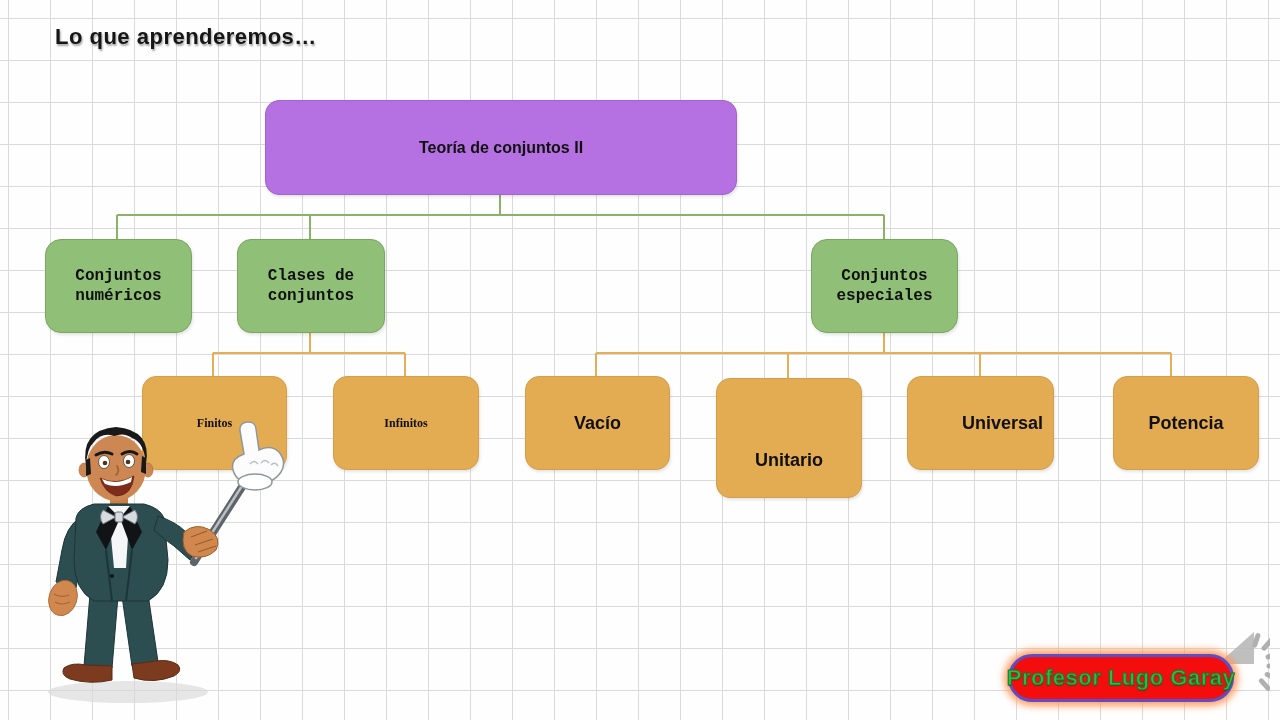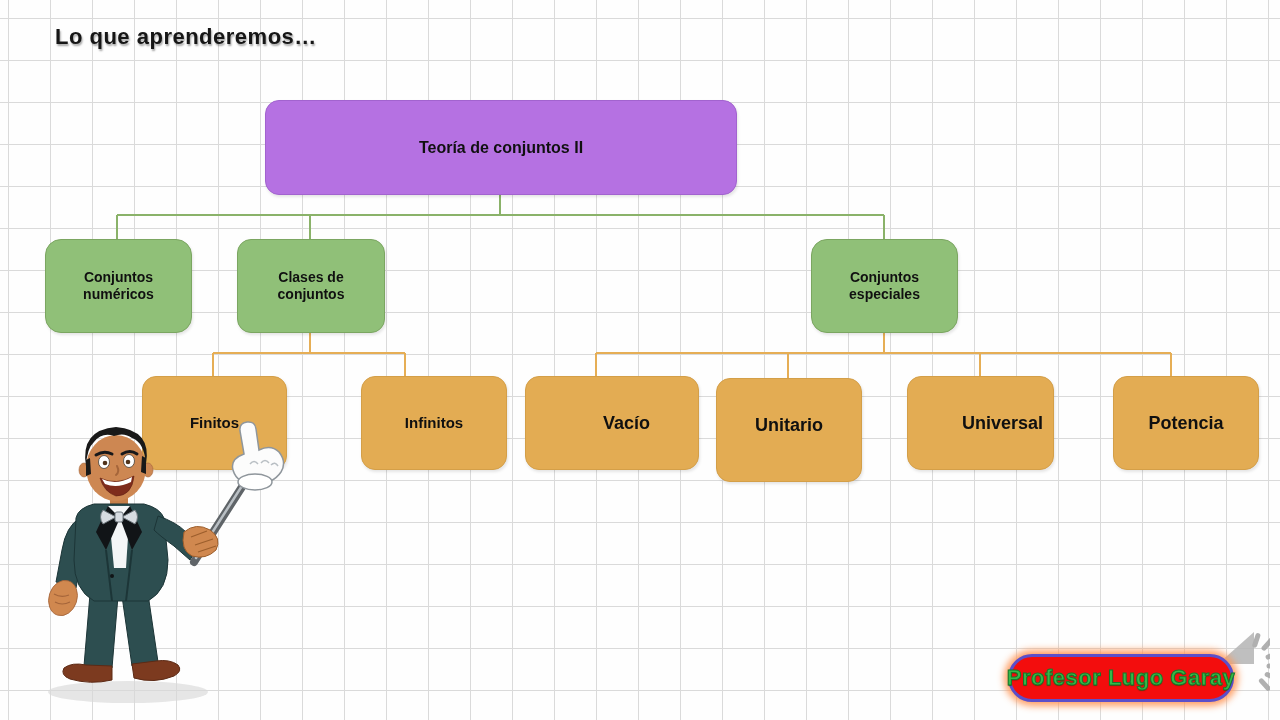--- a/index.html
+++ b/index.html
@@ -32,29 +32,29 @@
   }
   .node span{display:block;padding:0 10px;}
   .node.root{
     background:var(--purple_fill,#b571e2);
     border:1px solid var(--purple_border,#a263cf);
     border-radius:14px;font-size:16px;
   }
   .node.green{
     background:var(--green_fill,#90c078);
     border:1px solid var(--green_border,#7ba661);
-    border-radius:16px;font-size:14px;
+    border-radius:16px;font-size:16px;font-family:Liberation Mono, monospace;
   }
   .node.orange{
     background:var(--orange_fill,#e3ac53);
     border:1px solid var(--orange_border,#d49f48);
     border-radius:14px;font-size:18px;
   }
-  .node.small{font-size:15px;}
-  .node.low{padding-bottom:10px;}
+  .node.small{font-size:12px;font-family:Liberation Serif, serif;}
+  .node.low{align-items:flex-end;padding-bottom:26px;}
   .connectors{position:absolute;left:0;top:0;pointer-events:none;}
   .character{position:absolute;left:28px;top:418px;}
   .speaker{position:absolute;left:1200px;top:618px;opacity:.85;}
   .badge{
     position:absolute;left:1008px;top:654px;width:226px;height:48px;
     box-sizing:border-box;
     background:var(--badge_bg,#f30d0d);
     border:3px solid var(--badge_border,#5b4fc9);
     border-radius:24px;
     box-shadow:0 0 7px 4px rgba(255,150,85,.9);
@@ -91,24 +91,24 @@
   <div class="node green" style="left:237px;top:239px;width:146px;height:92px;border-radius:14px;">
     <span>Clases de conjuntos</span>
   </div>
   <div class="node green" style="left:811px;top:239px;width:145px;height:92px;">
     <span>Conjuntos especiales</span>
   </div>
 
   <div class="node orange small" style="left:142px;top:376px;width:143px;height:92px;">
     <span>Finitos</span>
   </div>
-  <div class="node orange small" style="left:333px;top:376px;width:144px;height:92px;margin-left:28px;">
+  <div class="node orange small" style="left:333px;top:376px;width:144px;height:92px;">
     <span>Infinitos</span>
   </div>
-  <div class="node orange" style="left:525px;top:376px;width:143px;height:92px;padding-left:29px;">
+  <div class="node orange" style="left:525px;top:376px;width:143px;height:92px;">
     <span>Vacío</span>
   </div>
   <div class="node orange low" style="left:716px;top:378px;width:144px;height:92px;">
     <span>Unitario</span>
   </div>
   <div class="node orange" style="left:907px;top:376px;width:145px;height:92px;justify-content:flex-end;">
     <span>Universal</span>
   </div>
   <div class="node orange" style="left:1099px;top:376px;width:144px;height:92px;margin-left:14px;">
     <span>Potencia</span>

